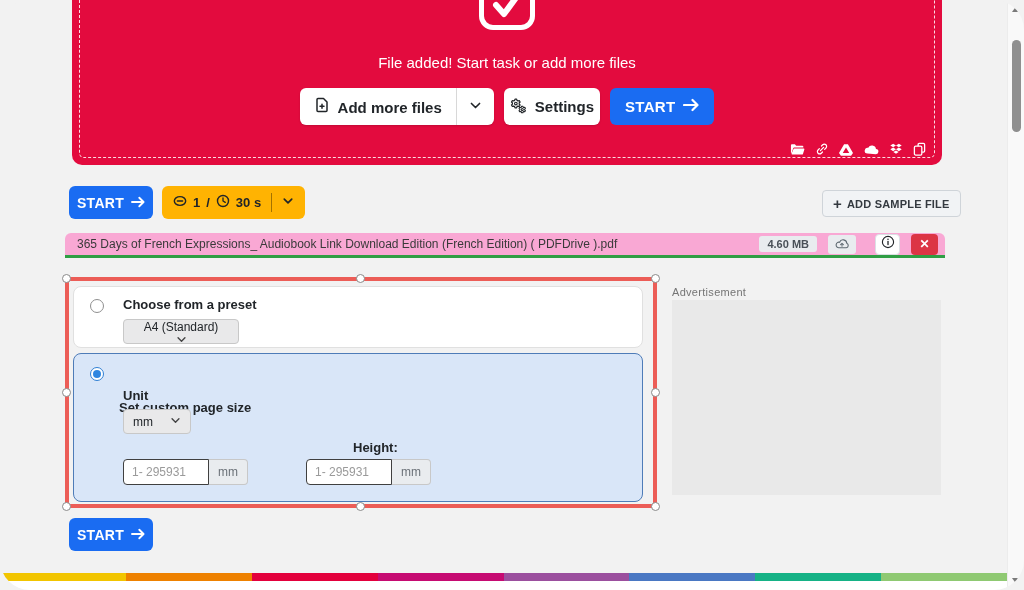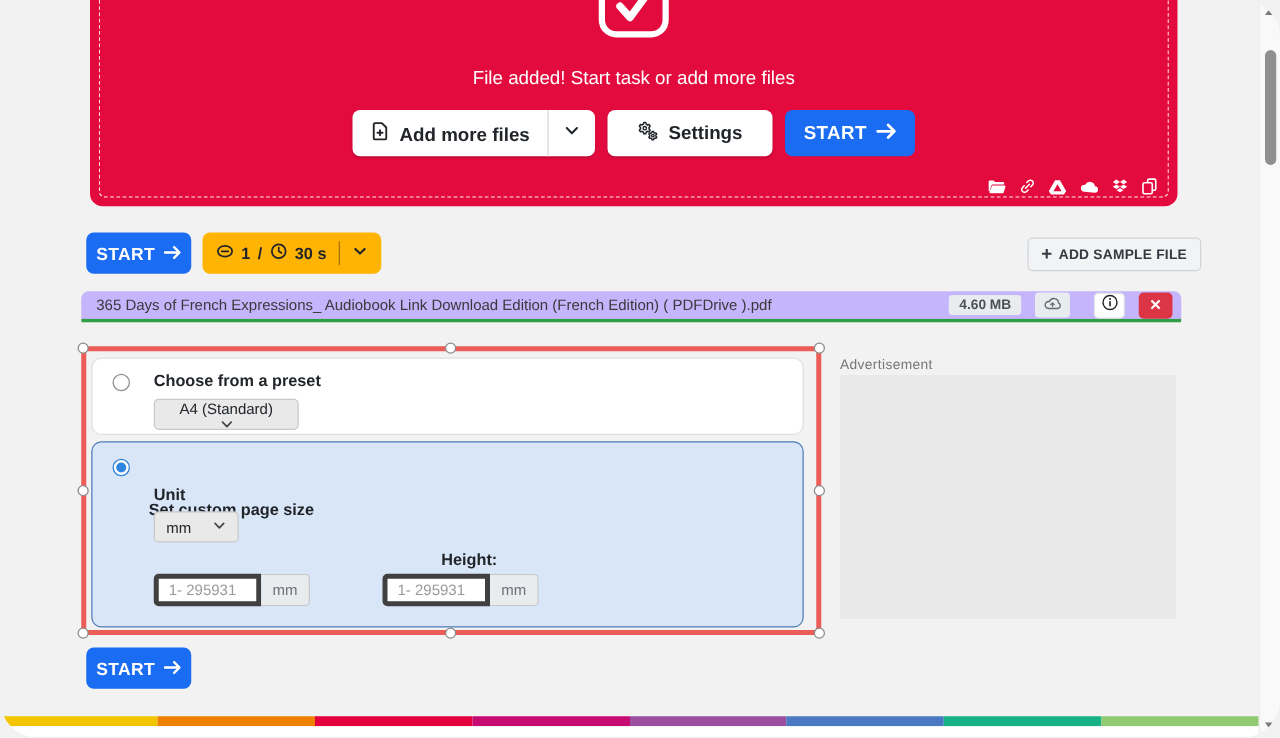--- a/index.html
+++ b/index.html
@@ -18,21 +18,21 @@
   .banner-msg { position:absolute; top:96px; left:0; width:100%; text-align:center;
                 color:#fff; font-size:15px; }
   .banner-btns { position:absolute; top:130px; left:0; width:100%; display:flex;
                  justify-content:center; gap:10px; }
   .btn-white { background:#fff; border-radius:6px; height:37px; display:flex; align-items:center;
                color:#212529; font-size:15px; font-weight:700; cursor:pointer;
                box-shadow:0 1px 2px rgba(0,0,0,.15); }
   .btn-white .seg-main { display:flex; align-items:flex-end; gap:8px; padding:0 14px; }
   .btn-white .seg-caret { border-left:1px solid #d8d8d8; padding:0 12px; height:100%;
                           display:flex; align-items:center; }
-  .btn-settings { padding:0 24px; gap:8px; }
+  .btn-settings { padding:0 6px; gap:8px; }
   .btn-blue { background:#1a6cf2; color:#fff; border:none; border-radius:6px; height:37px;
               padding:0 15px; font-size:15px; font-weight:700; display:flex; align-items:center;
               gap:8px; cursor:pointer; font-family:inherit; letter-spacing:.3px; }
   .cloud-icons { position:absolute; right:16px; bottom:9px; display:flex; gap:10px; align-items:center; }
   .cloud-icons span { display:flex; }
 
   
   .btn-start-sm { position:absolute; background:#1a6cf2; color:#fff; border:none; border-radius:6px;
                   width:84px; height:33px; font-size:14px; font-weight:700; display:flex;
                   align-items:center; justify-content:center; gap:7px; cursor:pointer;
@@ -44,21 +44,21 @@
              color:#212529; font-size:13px; font-weight:700; cursor:pointer; }
   .credits .vdiv { width:1px; height:19px; background:rgba(90,60,0,.55); margin:0 4px; }
   .add-sample { position:absolute; left:822px; top:190px; height:27px; background:#f1f3f5;
                 border:1px solid #cfd4d9; border-radius:4px; display:flex; align-items:center;
                 gap:5px; padding:0 10px; font-size:11px; font-weight:700; color:#343a40;
                 cursor:pointer; letter-spacing:.2px; }
   .add-sample .plus { font-size:15px; font-weight:700; margin-top:-1px; }
 
   
   .file-row { position:absolute; left:65px; top:233px; width:880px; height:25px;
-              background:#c4b5fd; border-radius:6px 6px 0 0; border-bottom:3px solid #2f9e44;
+              background:#f9a8d4; border-radius:6px 6px 0 0; border-bottom:3px solid #2f9e44;
               display:flex; align-items:center; }
   .file-name { flex:1; margin-left:12px; font-size:12px; color:#3a3a3a; white-space:nowrap;
                overflow:hidden; text-overflow:ellipsis; }
   .file-right { display:flex; align-items:center; gap:11px; margin:0 7px 0 10px; }
   .pill { background:#e9ecef; border-radius:3px; font-size:11px; font-weight:700; color:#495057;
           padding:2px 8px; display:flex; align-items:center; }
   .pill-icon { padding:3px 7px; }
   .ibtn { width:25px; height:21px; background:#fff; border:1px solid #dbe0e4; border-radius:4px;
           display:flex; align-items:center; justify-content:center; cursor:pointer; margin-left:8px; }
   .xbtn { width:27px; height:21px; background:#dc3545; border:none; border-radius:4px; color:#fff;
@@ -81,21 +81,21 @@
   .radio { position:absolute; width:14px; height:14px; border-radius:50%; background:#fff;
            border:1px solid #8f8f8f; cursor:pointer; }
   .radio.checked { border:1px solid #2f7fd4; }
   .radio.checked::after { content:""; position:absolute; inset:2px; border-radius:50%; background:#2f86e0; }
   .card-title { position:absolute; font-size:13px; font-weight:700; color:#212529; }
   .card-label { position:absolute; font-size:13px; font-weight:700; color:#212529; }
   .fakeselect { position:absolute; background:#e9e9ea; border:1px solid #c8c8c8; border-radius:4px;
                 height:25px; display:flex; align-items:center; justify-content:space-between;
                 padding:0 9px; font-size:12px; color:#212529; cursor:pointer; }
   .igroup { position:absolute; display:flex; height:26px; }
-  .igroup input { width:86px; height:26px; border:4px solid #404040; border-radius:4px 0 0 4px;
+  .igroup input { width:86px; height:26px; border:1px solid #404040; border-radius:4px 0 0 4px;
                   padding:0 8px; font-size:12px; font-family:inherit; color:#333; background:#fff; }
   .igroup input::placeholder { color:#9a9a9a; }
   .igroup .addon { width:39px; height:26px; background:#e9ecef; border:1px solid #c8c8c8;
                    border-left:none; border-radius:0 4px 4px 0; display:flex; align-items:center;
                    justify-content:center; font-size:12px; color:#6b7178; }
 
   
   .ad-label { position:absolute; left:672px; top:286px; font-size:11px; color:#757575; letter-spacing:.3px; }
   .ad-box { position:absolute; left:672px; top:300px; width:269px; height:195px; background:#e9e9e9; }
 

